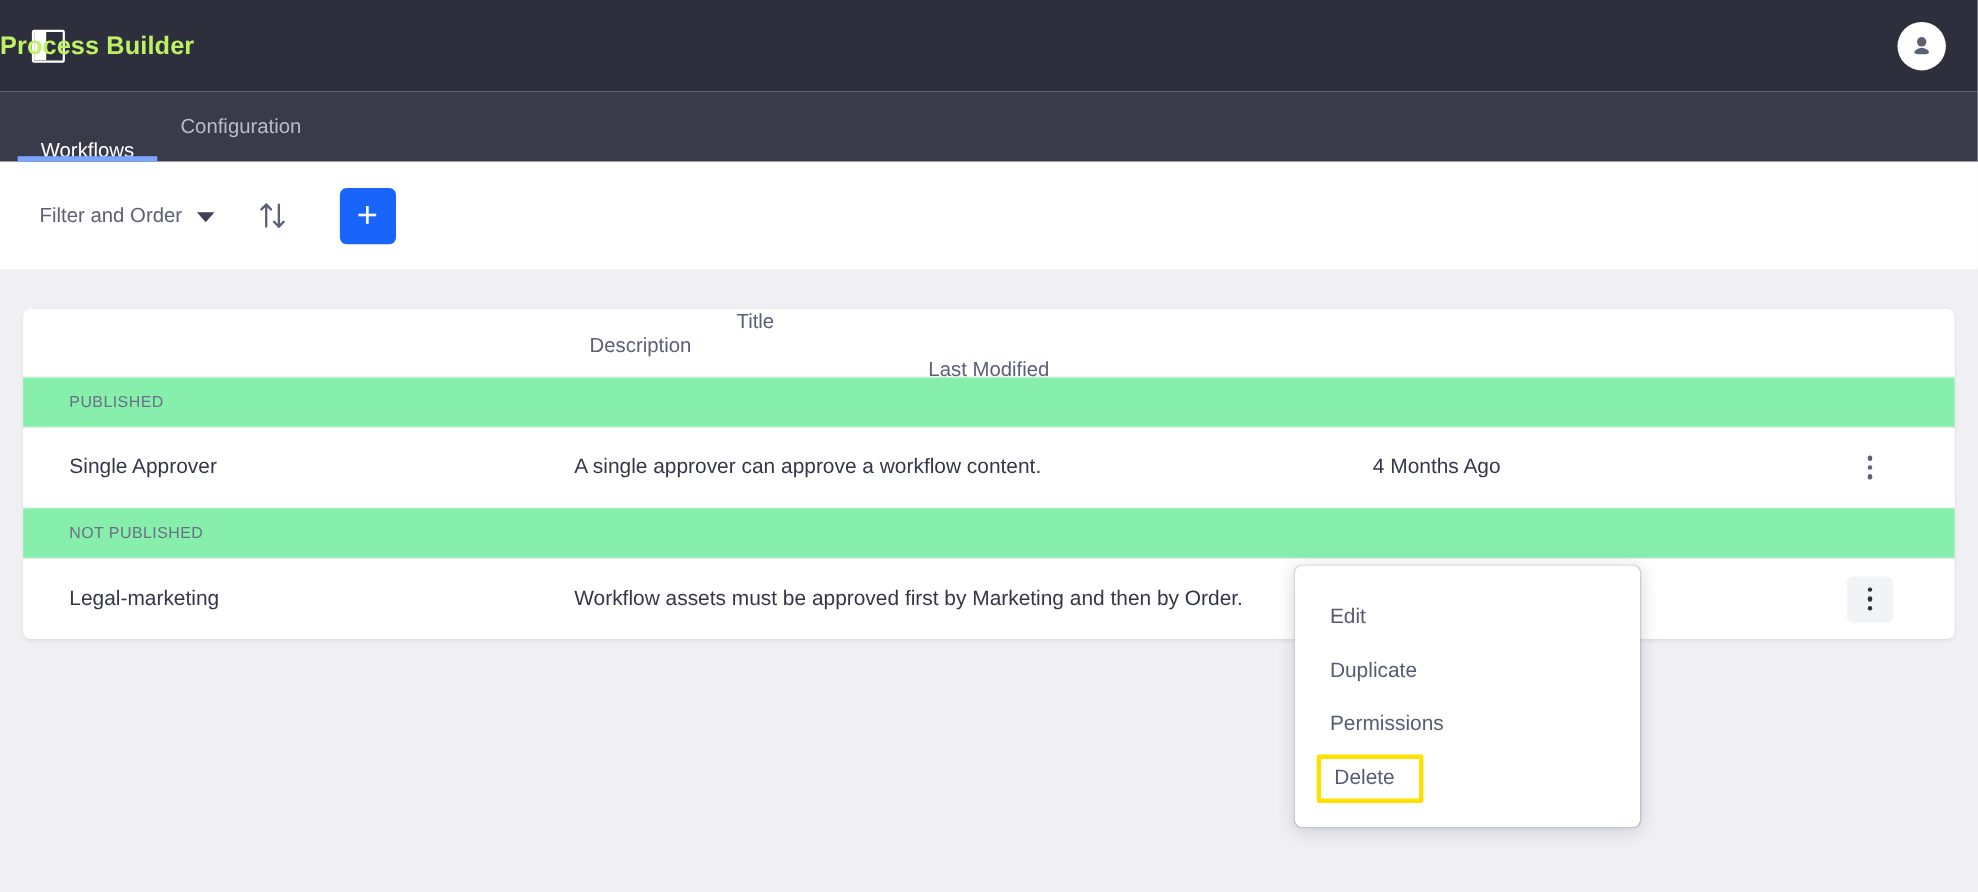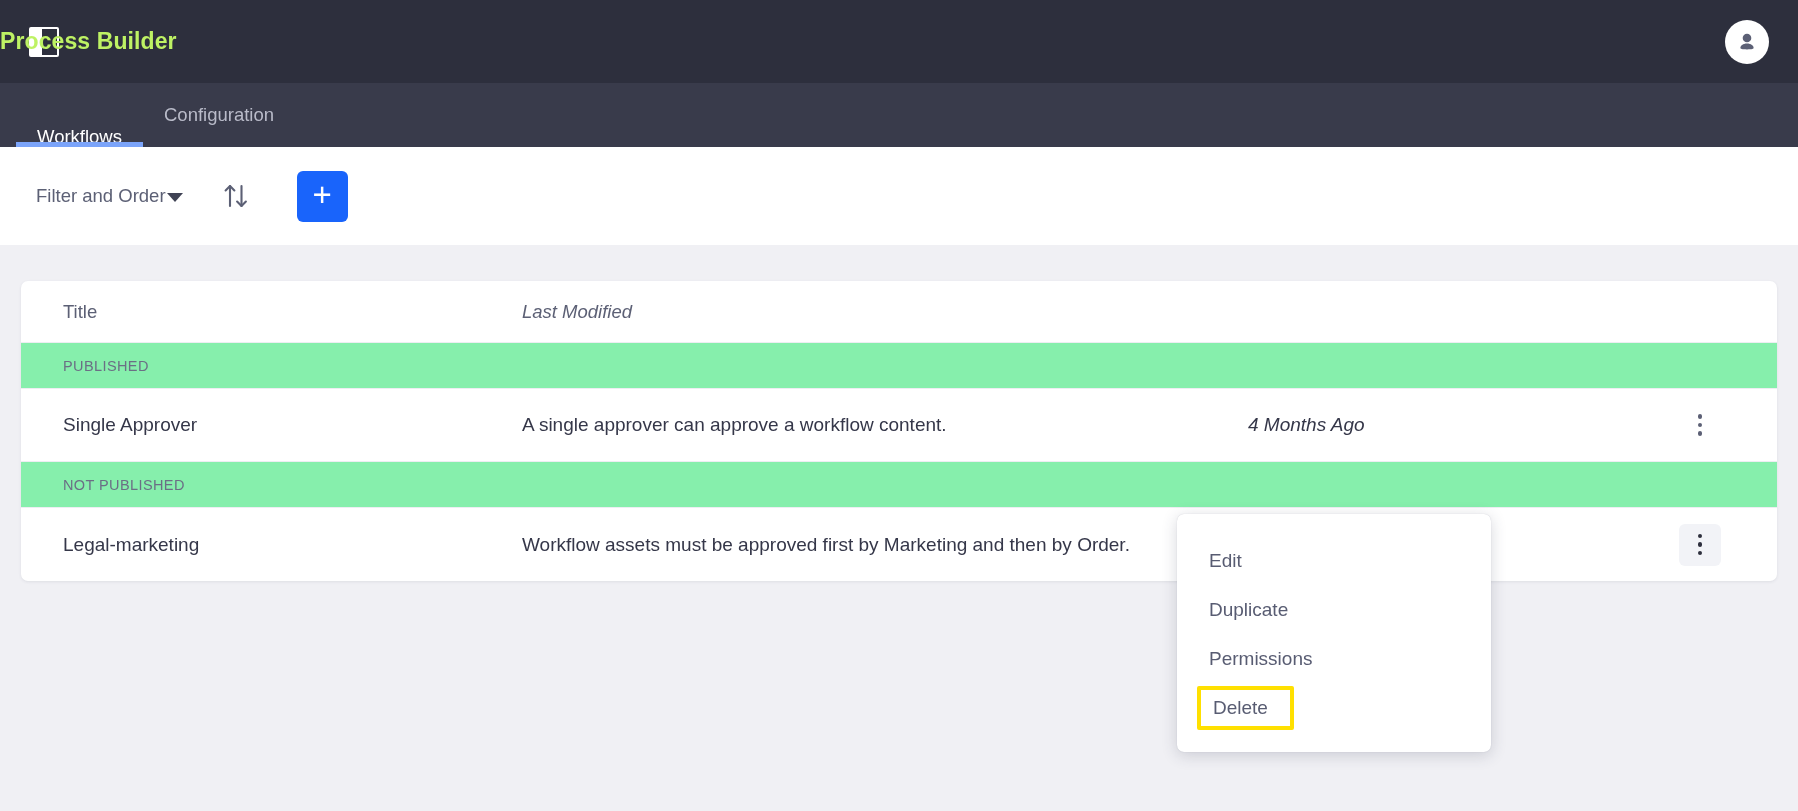--- a/index.html
+++ b/index.html
@@ -89,21 +89,21 @@
     height: 98px;
     background: #ffffff;
     display: flex;
     align-items: center;
     padding: 0 22px 0 36px;
     gap: 0;
   }
   .filter-order {
     display: flex;
     align-items: center;
-    gap: 1px;
+    gap: 13px;
     color: #5c6075;
     font-size: 18.5px;
     cursor: pointer;
     white-space: nowrap;
   }
   .caret {
     width: 0; height: 0;
     border-left: 8px solid transparent;
     border-right: 8px solid transparent;
     border-top: 9px solid #3f4254;
@@ -162,24 +162,24 @@
     overflow: visible;
     position: relative;
   }
 
   .thead, .trow {
     display: flex;
     align-items: center;
     padding: 0 42px;
     position: relative;
   }
-  .thead { height: 62px; border-bottom: 1px solid #edeef2; }
+  .thead { height: 62px; border-bottom: 1px solid #edeef2; flex-direction: column; }
   .col-title { width: 459px; flex: none; }
   .col-desc  { width: 726px; flex: none; }
-  .col-mod   { flex: 1; font-style: italic; }
+  .col-mod   { flex: 1; }
   .col-act   { width: 70px; flex: none; display: flex; justify-content: center; }
 
   .thead .col-title, .thead .col-desc, .thead .col-mod {
     color: #5c6075;
     font-size: 18.5px;
   }
 
   .group-row {
     height: 46px;
     background: #86efac;
@@ -297,20 +297,21 @@
   <button class="add-btn">
     <span>+</span>
   </button>
 </div>
 
 <div class="content">
   <div class="card">
 
     <div class="thead">
       <div class="col-title">Title</div>
+      <div class="col-desc">Description</div>
       <div class="col-mod">Last Modified</div>
       <div class="col-act"></div>
     </div>
 
     <div class="group-row">
       <span>PUBLISHED</span>
     </div>
     <div class="trow">
       <div class="col-title">Single Approver</div>
       <div class="col-desc">A single approver can approve a workflow content.</div>

